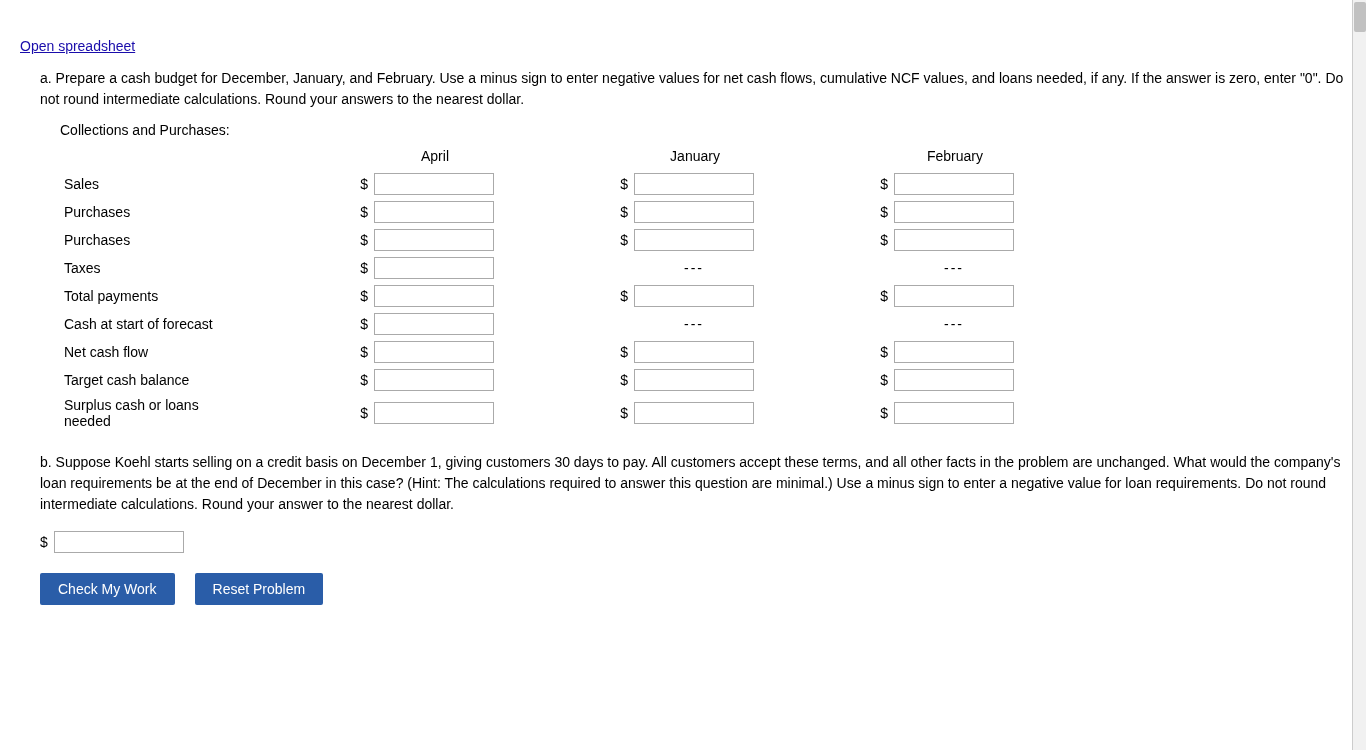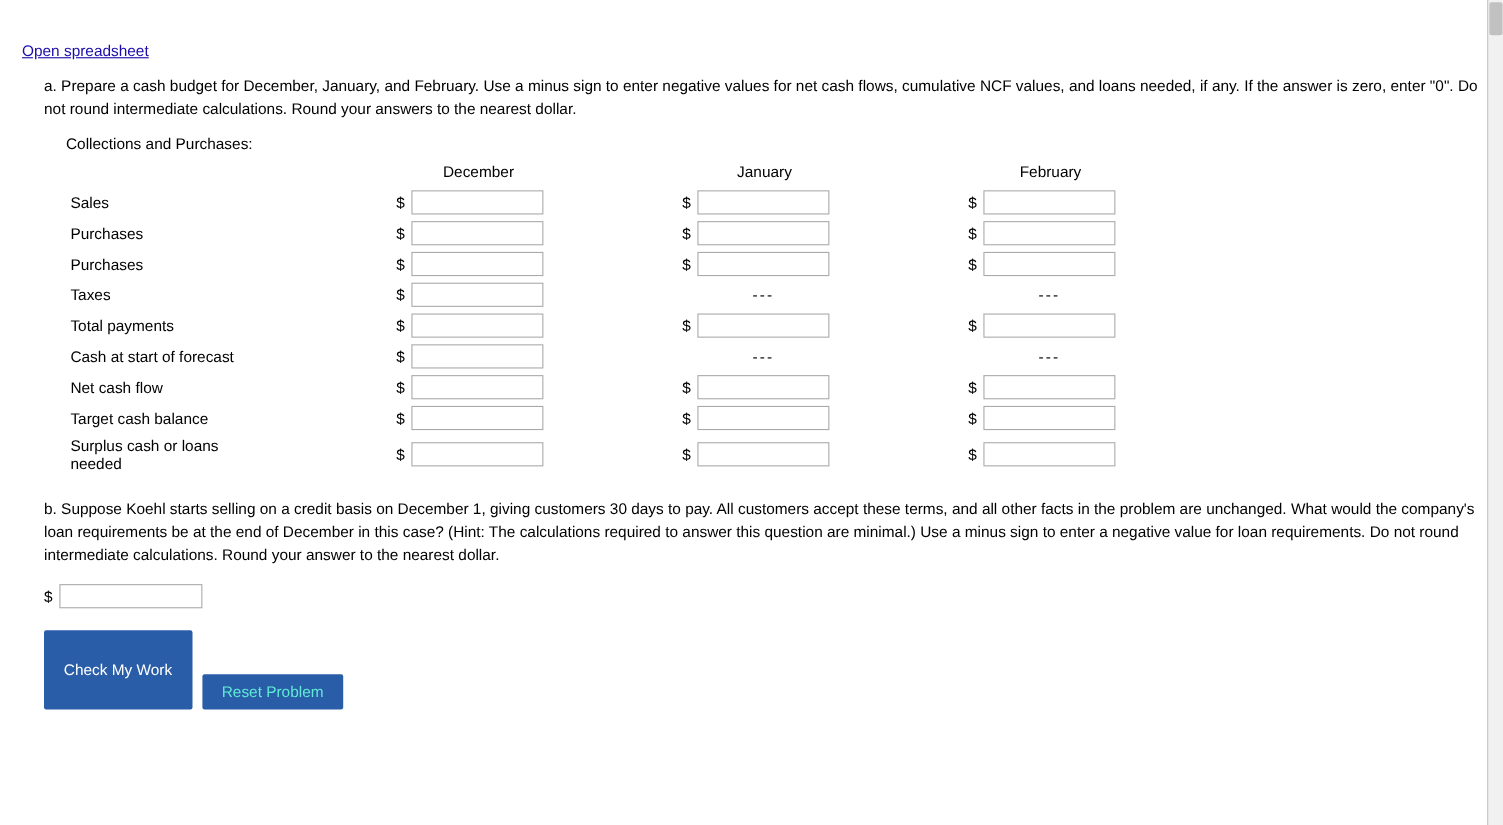--- a/index.html
+++ b/index.html
@@ -89,41 +89,40 @@
     }
     .part-b-input input[type="text"] {
       width: 130px;
       height: 22px;
       border: 1px solid #aaa;
       padding: 2px 4px;
       font-size: 13px;
     }
     .buttons {
       display: flex;
-      gap: 9px;
+      gap: 20px;
       padding-left: 20px;
     }
     .btn-check {
       background-color: #2a5da8;
       color: white;
       border: none;
       padding: 8px 18px;
       font-size: 14px;
       cursor: pointer;
       border-radius: 2px;
     }
     .btn-reset {
       background-color: #2a5da8;
-      color: #5eead4;
+      color: #ffffff;
       border: none;
       padding: 8px 18px;
       font-size: 14px;
       cursor: pointer;
       border-radius: 2px;
-      margin-top: 40px;
     }
     .scrollbar-right {
       position: fixed;
       right: 0;
       top: 0;
       width: 14px;
       height: 100%;
       background: #f1f1f1;
       border-left: 1px solid #ccc;
     }
@@ -145,21 +144,21 @@
 <p class="instructions">a. Prepare a cash budget for December, January, and February. Use a minus sign to enter negative values for net cash flows, cumulative NCF values, and loans needed, if any. If the answer is zero, enter "0". Do not round intermediate calculations. Round your answers to the nearest dollar.</p>
 
 <p class="section-title">Collections and Purchases:</p>
 
 <div class="table-wrapper">
   <table>
     <thead>
       <tr>
         <th style="min-width:180px;"></th>
         <th style="width:12px;"></th>
-        <th>December</th>
+        <th>April</th>
         <th style="width:12px;"></th>
         <th>January</th>
         <th style="width:12px;"></th>
         <th>February</th>
       </tr>
     </thead>
     <tbody id="table-body">
     <tr>
           <td class="row-label">Sales</td>
           <td class="dollar-sign">$</td>

